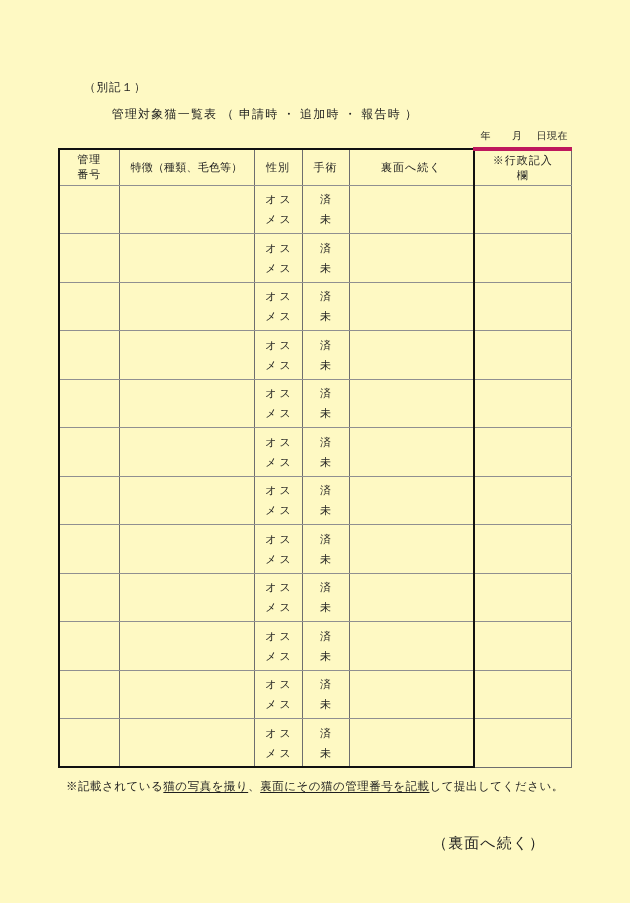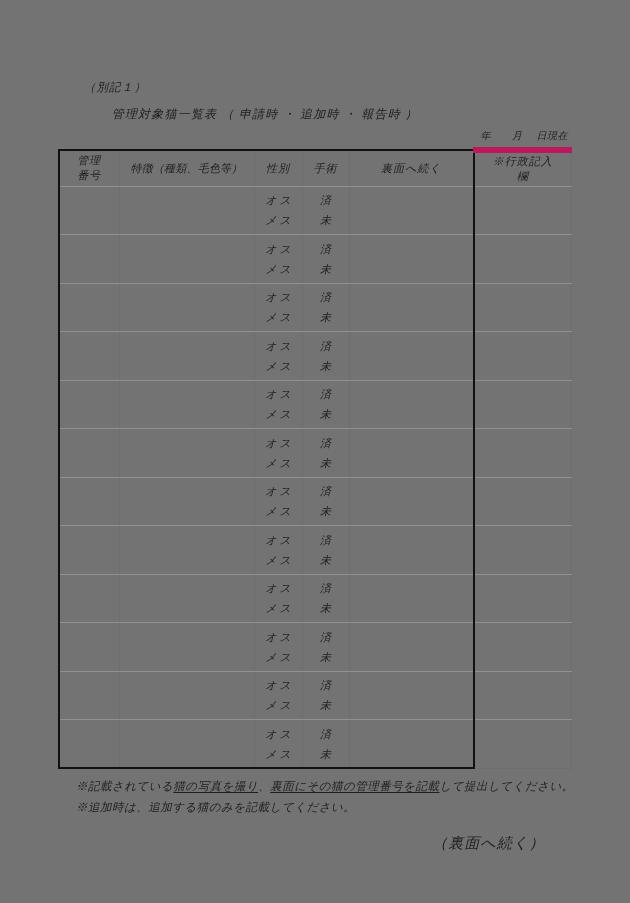--- a/index.html
+++ b/index.html
@@ -6,23 +6,22 @@
   html, body { margin: 0; padding: 0; }
   body {
     width: 630px; height: 903px;
     background: #ffffff;
     font-family: "Liberation Serif", "DejaVu Serif", serif;
     color: #1f1f1f;
   }
   .page {
     position: relative;
     width: 630px; height: 903px;
-    background: #737373;
+    background: #fef9c3;
     overflow: hidden;
-    font-style: italic;
   }
   .doc-label {
     position: absolute; left: 84px; top: 80px;
     font-size: 11.5px; letter-spacing: 1px;
   }
   .title {
     position: absolute; left: 0; top: 106px; width: 530px;
     text-align: center;
     font-size: 12px; letter-spacing: 1.2px;
   }
@@ -45,30 +44,30 @@
     border-left: 1px solid #6e6e6e;
     border-right: 1px solid #6e6e6e;
     text-align: center; vertical-align: middle;
     font-weight: normal;
     font-size: 11px;
   }
   .cat-table thead tr { height: 36px; padding-left: 24px; }
   .cat-table tbody tr { height: 48.5px; }
   .cat-table thead th { border-top: 2px solid #111; letter-spacing: 1px; line-height: 15px; }
   .cat-table thead th.c2 { letter-spacing: 0.2px; margin-top: 7px; }
-  .cat-table thead th.c6 { border-top: 6px solid #be185d; }
+  .cat-table thead th.c6 { border-top: 4px solid #be185d; }
   .cat-table .c1 { border-left: 2px solid #111; }
   .cat-table .c6 { border-left: 2px solid #111; border-right: 1px solid #6e6e6e; }
   .cat-table tbody tr:last-child td { border-bottom: 2px solid #111; }
   .cat-table tbody tr:last-child td.c6 { border-bottom: 1px solid #6e6e6e; }
   .opt { line-height: 20px; letter-spacing: 3px; text-indent: 3px; }
   .opt-single { line-height: 20px; }
 
   .notes {
-    position: absolute; left: 76px; top: 776px;
+    position: absolute; left: 66px; top: 776px;
     font-size: 11.5px; letter-spacing: 0.5px; line-height: 20.5px;
     white-space: nowrap;
   }
   .notes .u { text-decoration: underline; text-underline-offset: 2px; }
   .continuation {
     position: absolute; top: 834px; right: 85px;
     font-size: 15px; letter-spacing: 1px;
   }
 </style>
 </head>
@@ -281,18 +280,17 @@
         <div class="opt-single">未</div>
       </td>
       <td class="c5"></td>
       <td class="c6"></td>
     </tr>
   </tbody>
   </table>
 
   <div class="notes">
     <div class="note-line" id="note-line-1"><span>※記載されている</span><span class="u">猫の写真を撮り</span><span>、</span><span class="u">裏面にその猫の管理番号を記載</span><span>して提出してください。</span></div>
-    <div class="note-line">※追加時は、追加する猫のみを記載してください。</div>
   </div>
 
   <div class="continuation">（裏面へ続く）</div>
 
 </div>
 
 </body></html>

